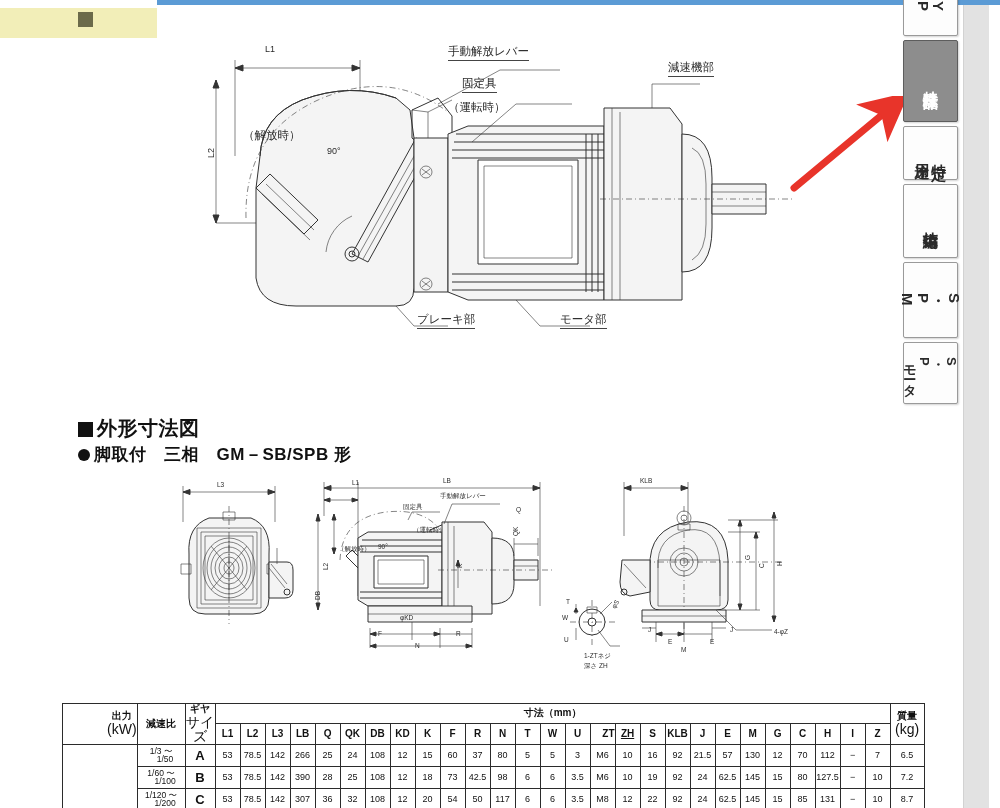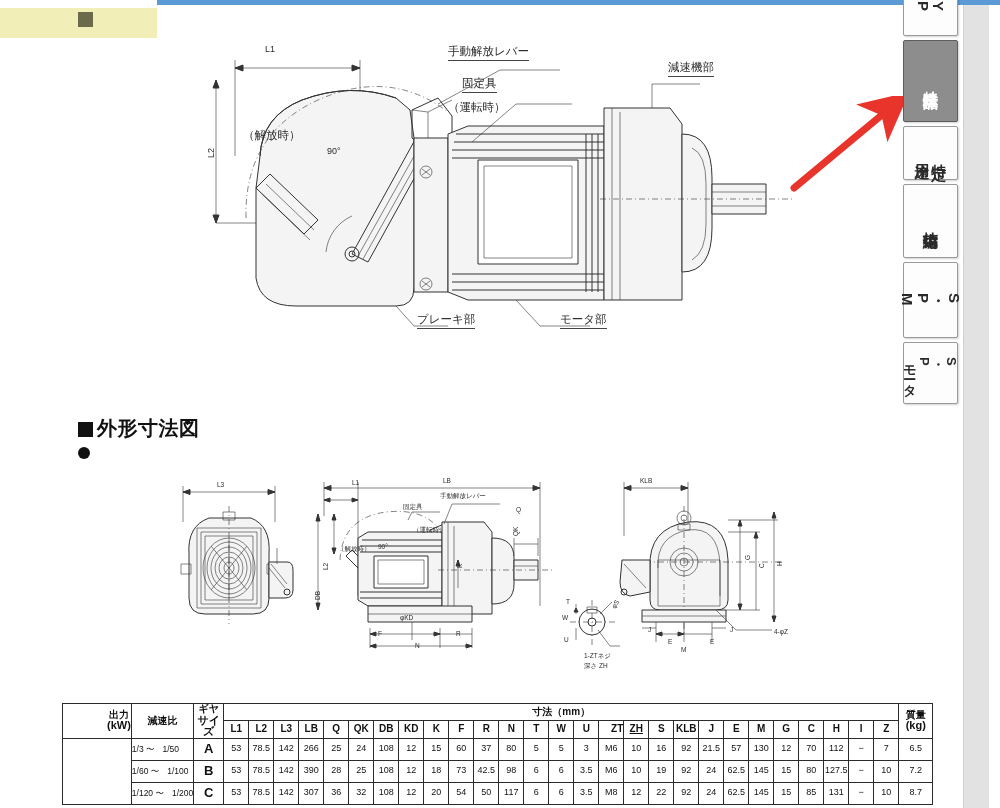--- a/index.html
+++ b/index.html
@@ -79,24 +79,24 @@
   #spec-table { position:absolute; left:62px; top:703px; }
   table.spec { border-collapse:collapse; font-size:9.5px; color:#111; }
   table.spec th, table.spec td {
     border:1px solid #2b2b2b; text-align:center; vertical-align:middle;
     padding:0; font-weight:bold; background:#fff; line-height:1.05;
   }
   table.spec thead th { font-size:10px; }
   table.spec td.val { font-size:9px; font-weight:normal; height:22px; }
   table.spec td.gear { font-size:13px; width:26px; }
   table.spec th.unitcol { width:30px;padding-left:44px; }
-  .ratio { display:flex; flex-direction:row; align-items:flex-start; line-height:1; font-size:8.5px; padding:1px 0; }
+  .ratio { display:flex; flex-direction:column; align-items:center; line-height:1; font-size:8.5px; padding:1px 0; }
   .ratio .r1 { white-space:nowrap; }
   .ratio .r2 { white-space:nowrap; margin-left:8px; }
-  .tiny2 { display:block; font-size:11px; font-weight:bold; }
+  .tiny2 { display:block; font-size:14px; font-weight:normal; }
 </style>
 </head>
 <body>
 
 <div id="page-sheet"></div>
 
 <div id="selection-highlight"></div>
 <div id="top-blue-bar"></div>
 
 <div class="sec-head" id="title-overview">
@@ -197,21 +197,21 @@
 <div class="dlabel u" style="left:417px; top:312px;">ブレーキ部</div>
 <div class="dlabel u" style="left:560px; top:312px;">モータ部</div>
 <div class="dlabel sm" style="left:327px; top:146px;">90°</div>
 <div class="dlabel sm" style="left:265px; top:44px;">L1</div>
 <div class="dlabel sm rot" style="left:206px; top:158px; transform:rotate(-90deg);">L2</div>
 
 <div class="sec-head" id="title-dims">
   <span class="sq"></span><span>外形寸法図</span>
 </div>
 <div class="sec-head" id="subtitle-dims">
-  <span class="dot"></span>
+  <span class="dot"></span><span>脚取付　三相　GM－SB/SPB 形</span>
 </div>
 
 <svg class="dwg" id="dim-left-view" style="left:165px; top:478px; width:130px; height:160px;" viewBox="0 0 130 160">
   <line class="thin" x1="18" y1="8" x2="18" y2="44"></line>
   <line class="thin" x1="110" y1="8" x2="110" y2="44"></line>
   <line class="thin" x1="18" y1="14" x2="110" y2="14"></line>
   <polygon points="18,14 25,11.5 25,16.5" style="fill:#333"></polygon>
   <polygon points="110,14 103,11.5 103,16.5" style="fill:#333"></polygon>
 
   <path class="fillgray" d="M24 76 Q22 48 44 40 L86 40 Q106 48 104 76 L104 120 Q104 136 88 136 L40 136 Q24 136 24 120 Z"></path>

